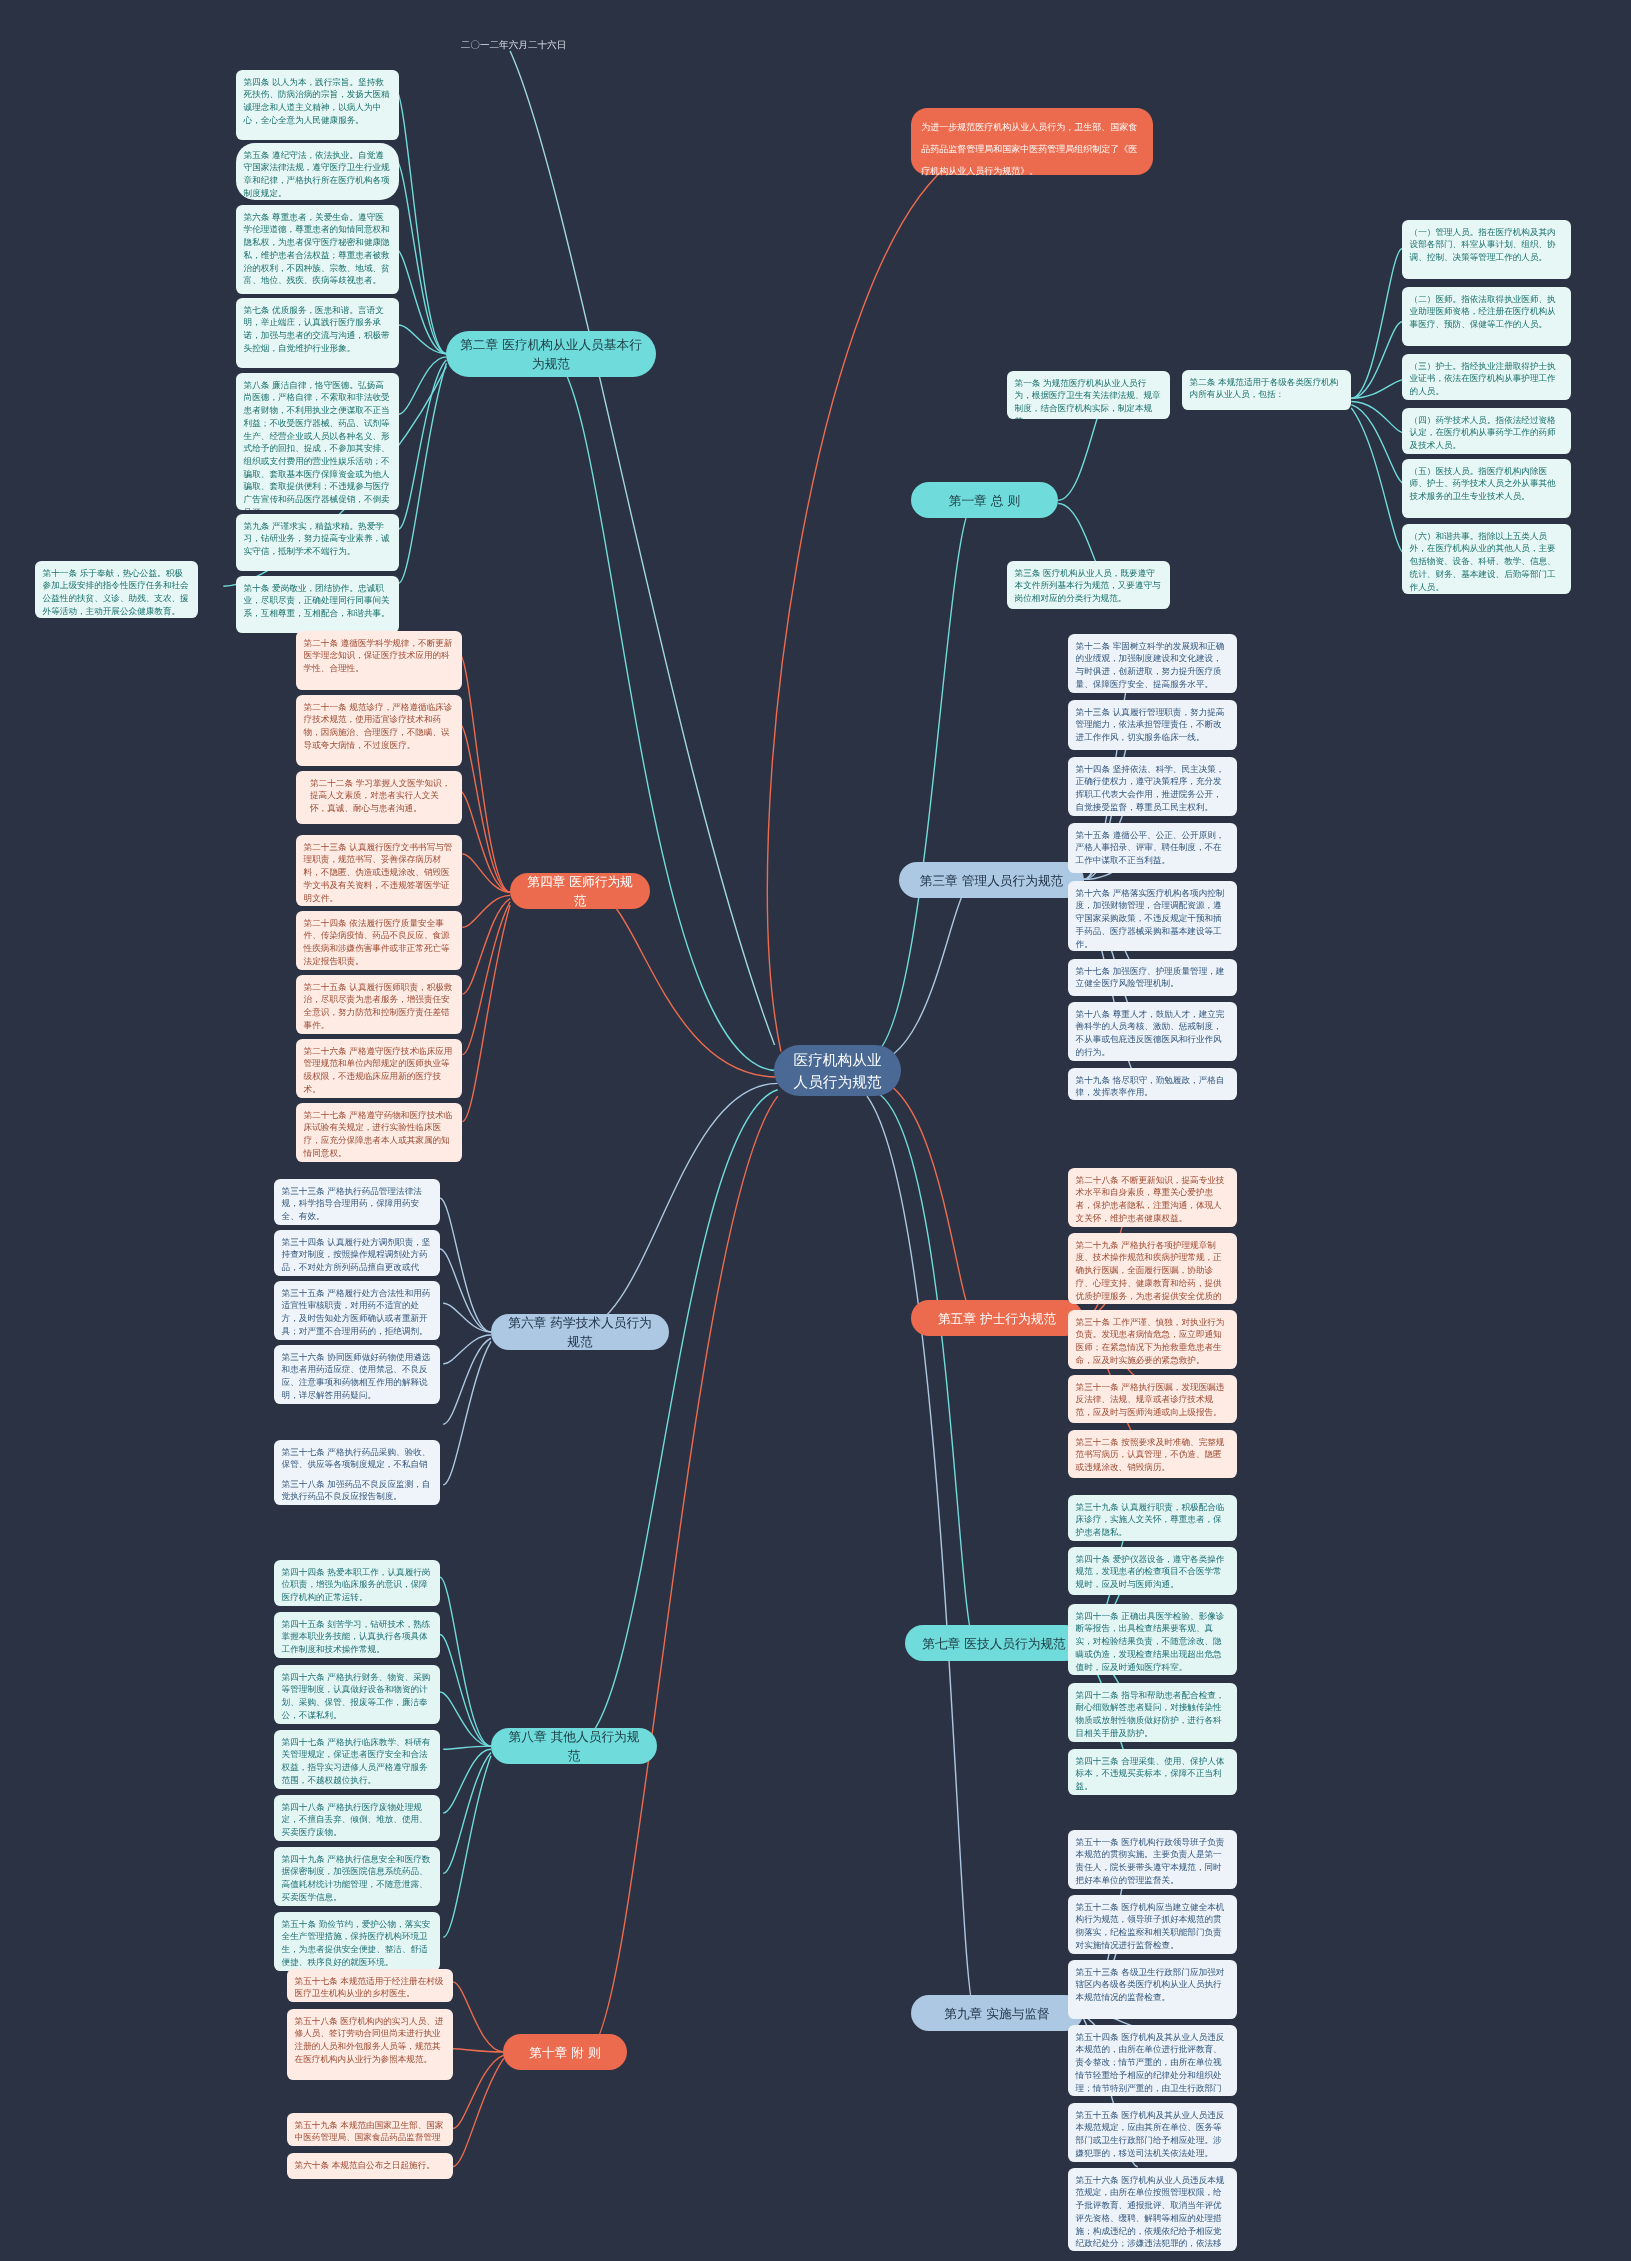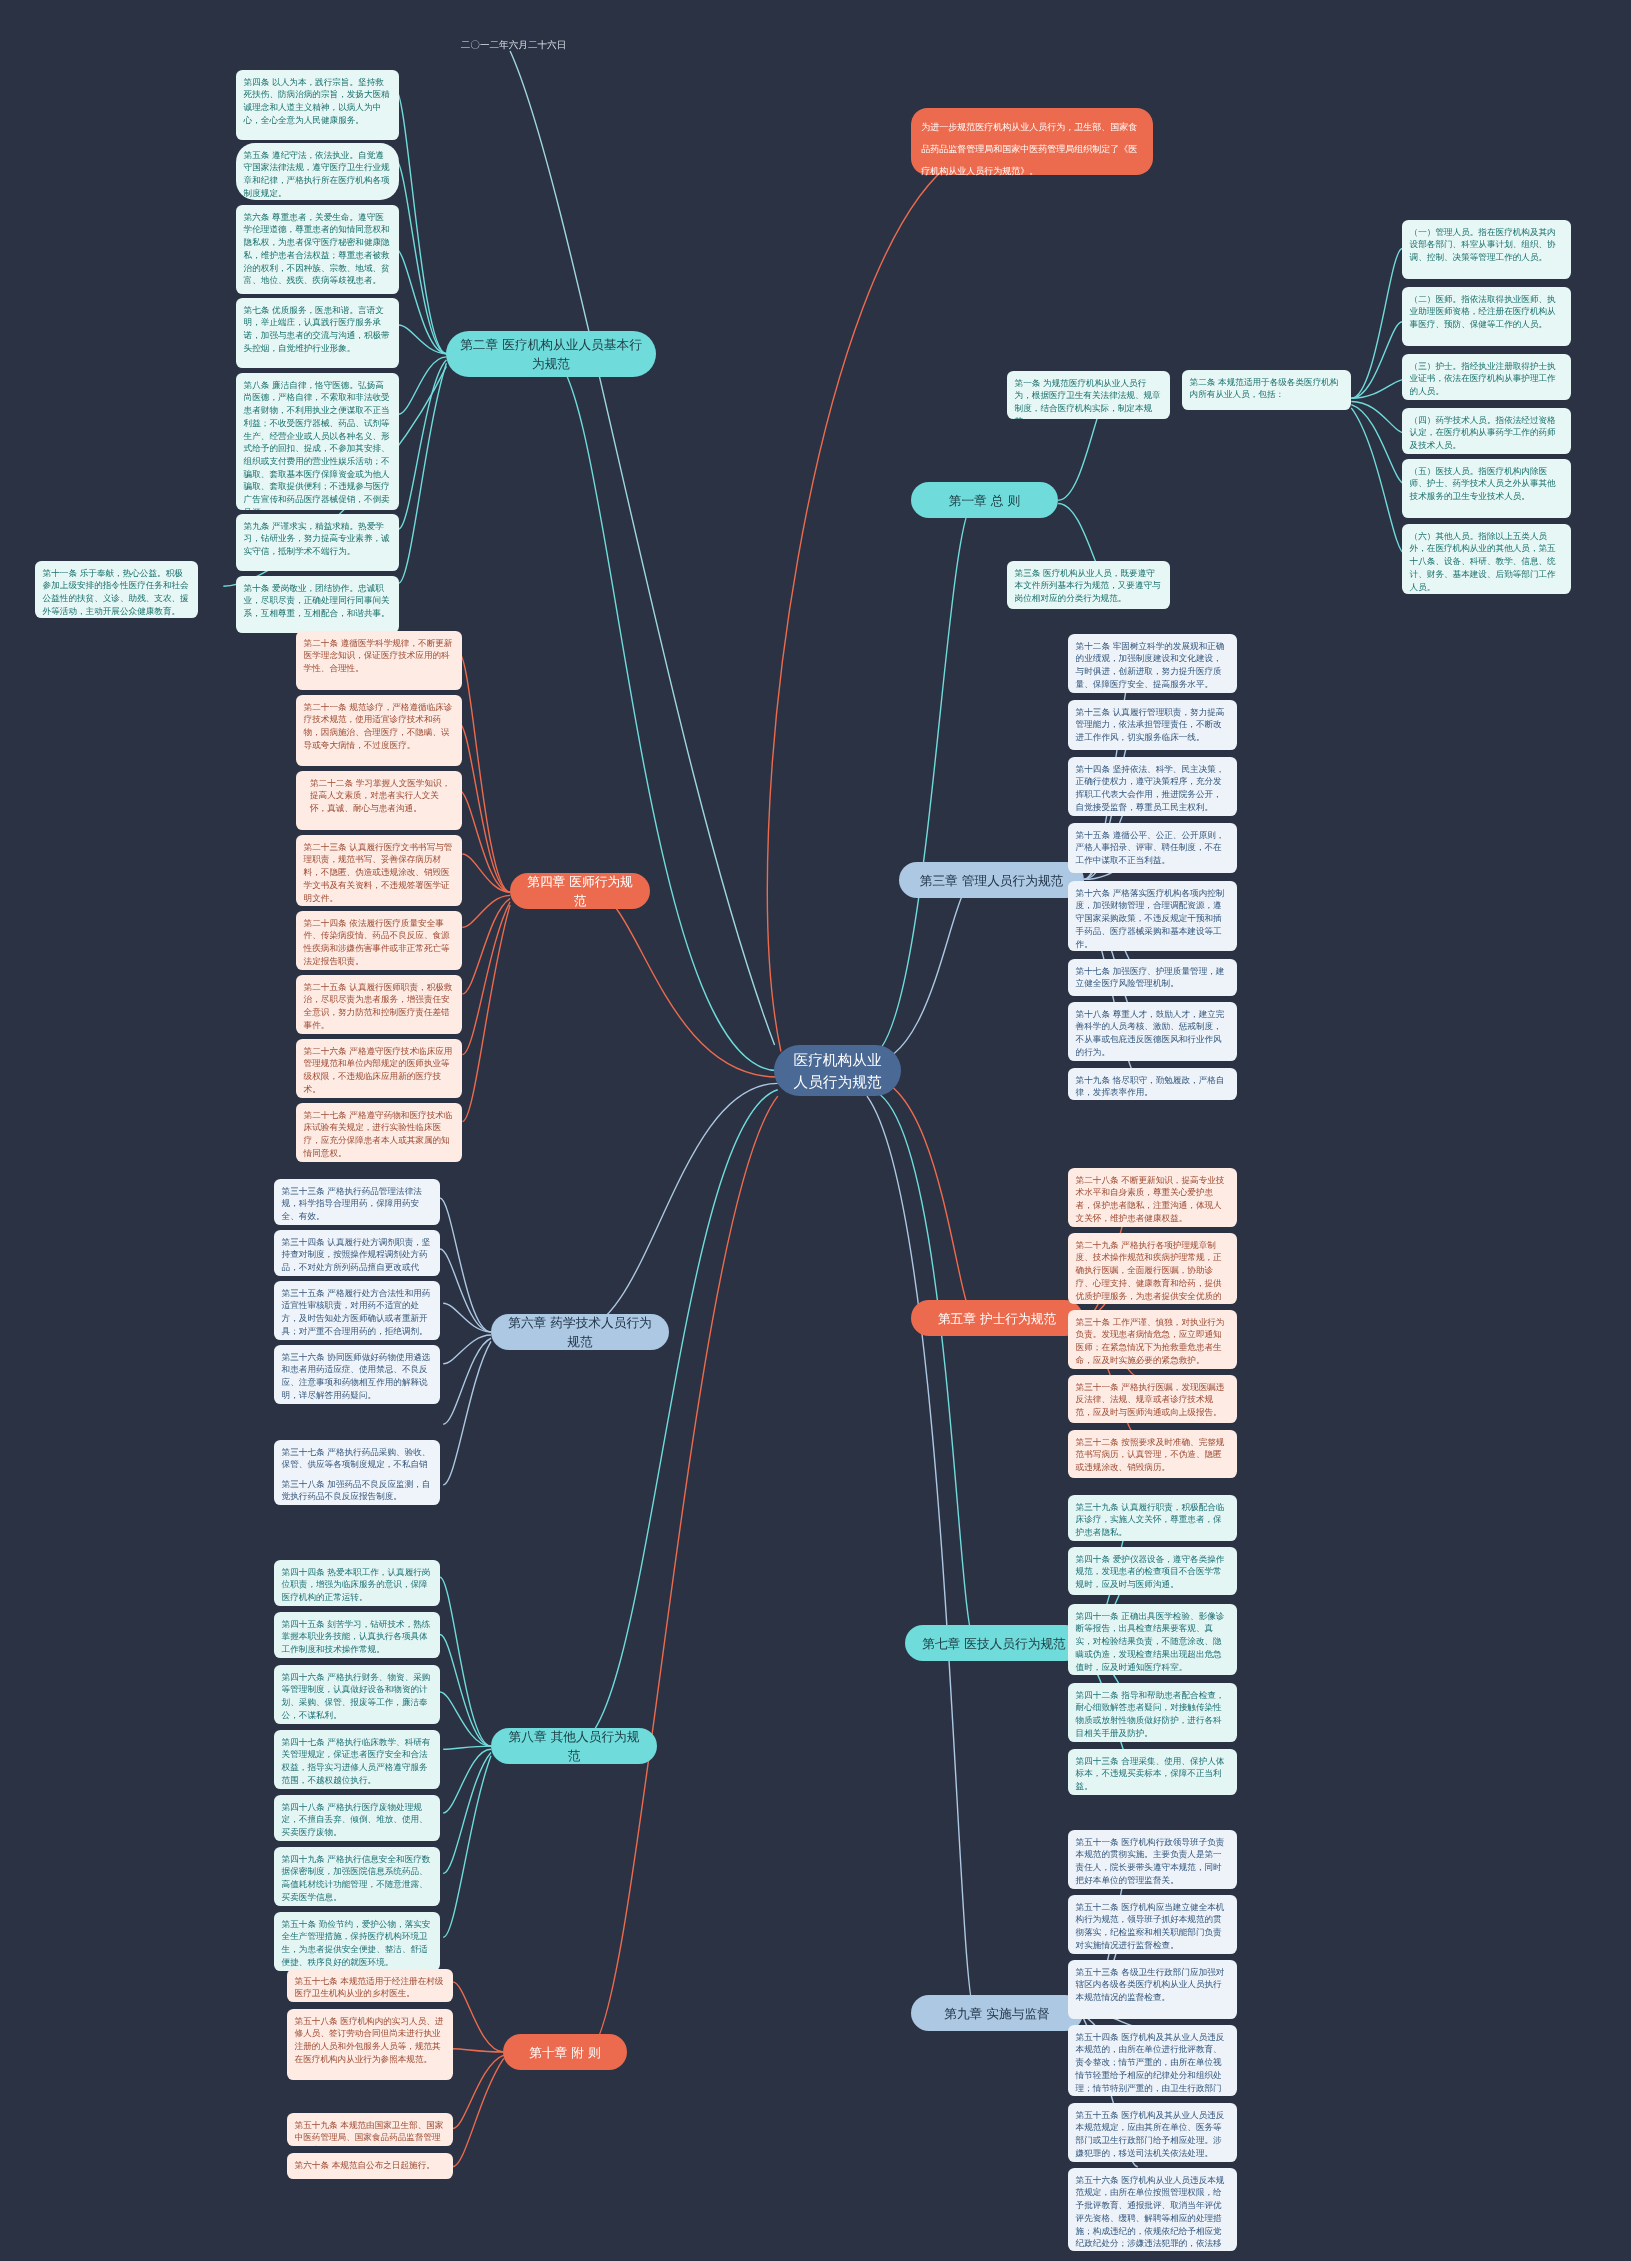--- a/index.html
+++ b/index.html
@@ -170,21 +170,21 @@
   <div class="node card mint" style="left:236px;top:143px;width:163px;height:57px;border-radius:19px;">第五条 遵纪守法，依法执业。自觉遵守国家法律法规，遵守医疗卫生行业规章和纪律，严格执行所在医疗机构各项制度规定。</div>
   <div class="node card mint" style="left:236px;top:205px;width:163px;height:89px;">第六条 尊重患者，关爱生命。遵守医学伦理道德，尊重患者的知情同意权和隐私权，为患者保守医疗秘密和健康隐私，维护患者合法权益；尊重患者被救治的权利，不因种族、宗教、地域、贫富、地位、残疾、疾病等歧视患者。</div>
   <div class="node card mint" style="left:236px;top:298px;width:163px;height:70px;">第七条 优质服务，医患和谐。言语文明，举止端庄，认真践行医疗服务承诺，加强与患者的交流与沟通，积极带头控烟，自觉维护行业形象。</div>
   <div class="node card mint" style="left:236px;top:373px;width:163px;height:137px;">第八条 廉洁自律，恪守医德。弘扬高尚医德，严格自律，不索取和非法收受患者财物，不利用执业之便谋取不正当利益；不收受医疗器械、药品、试剂等生产、经营企业或人员以各种名义、形式给予的回扣、提成，不参加其安排、组织或支付费用的营业性娱乐活动；不骗取、套取基本医疗保障资金或为他人骗取、套取提供便利；不违规参与医疗广告宣传和药品医疗器械促销，不倒卖号源。</div>
   <div class="node card mint" style="left:236px;top:514px;width:163px;height:57px;">第九条 严谨求实，精益求精。热爱学习，钻研业务，努力提高专业素养，诚实守信，抵制学术不端行为。</div>
   <div class="node card mint" style="left:236px;top:576px;width:163px;height:57px;">第十条 爱岗敬业，团结协作。忠诚职业，尽职尽责，正确处理同行同事间关系，互相尊重，互相配合，和谐共事。</div>
   <div class="node card mint" style="left:35px;top:561px;width:163px;height:57px;">第十一条 乐于奉献，热心公益。积极参加上级安排的指令性医疗任务和社会公益性的扶贫、义诊、助残、支农、援外等活动，主动开展公众健康教育。</div>
 
   <div class="node card peach" style="left:296px;top:631px;width:166px;height:59px;">第二十条 遵循医学科学规律，不断更新医学理念知识，保证医疗技术应用的科学性、合理性。</div>
   <div class="node card peach" style="left:296px;top:695px;width:166px;height:71px;">第二十一条 规范诊疗，严格遵循临床诊疗技术规范，使用适宜诊疗技术和药物，因病施治、合理医疗，不隐瞒、误导或夸大病情，不过度医疗。</div>
-  <div class="node card peach" style="left:296px;top:771px;width:166px;height:59px;padding-left:14px;">第二十二条 学习掌握人文医学知识，提高人文素质，对患者实行人文关怀，真诚、耐心与患者沟通。</div>
+  <div class="node card peach" style="left:296px;top:771px;width:166px;height:53px;padding-left:14px;">第二十二条 学习掌握人文医学知识，提高人文素质，对患者实行人文关怀，真诚、耐心与患者沟通。</div>
   <div class="node card peach" style="left:296px;top:835px;width:166px;height:71px;">第二十三条 认真履行医疗文书书写与管理职责，规范书写、妥善保存病历材料，不隐匿、伪造或违规涂改、销毁医学文书及有关资料，不违规签署医学证明文件。</div>
   <div class="node card peach" style="left:296px;top:911px;width:166px;height:59px;">第二十四条 依法履行医疗质量安全事件、传染病疫情、药品不良反应、食源性疾病和涉嫌伤害事件或非正常死亡等法定报告职责。</div>
   <div class="node card peach" style="left:296px;top:975px;width:166px;height:59px;">第二十五条 认真履行医师职责，积极救治，尽职尽责为患者服务，增强责任安全意识，努力防范和控制医疗责任差错事件。</div>
   <div class="node card peach" style="left:296px;top:1039px;width:166px;height:59px;">第二十六条 严格遵守医疗技术临床应用管理规范和单位内部规定的医师执业等级权限，不违规临床应用新的医疗技术。</div>
   <div class="node card peach" style="left:296px;top:1103px;width:166px;height:59px;">第二十七条 严格遵守药物和医疗技术临床试验有关规定，进行实验性临床医疗，应充分保障患者本人或其家属的知情同意权。</div>
 
   <div class="node card ice" style="left:274px;top:1179px;width:166px;height:46px;">第三十三条 严格执行药品管理法律法规，科学指导合理用药，保障用药安全、有效。</div>
   <div class="node card ice" style="left:274px;top:1230px;width:166px;height:46px;">第三十四条 认真履行处方调剂职责，坚持查对制度，按照操作规程调剂处方药品，不对处方所列药品擅自更改或代用。</div>
   <div class="node card ice" style="left:274px;top:1281px;width:166px;height:59px;">第三十五条 严格履行处方合法性和用药适宜性审核职责，对用药不适宜的处方，及时告知处方医师确认或者重新开具；对严重不合理用药的，拒绝调剂。</div>
   <div class="node card ice" style="left:274px;top:1345px;width:166px;height:59px;">第三十六条 协同医师做好药物使用遴选和患者用药适应症、使用禁忌、不良反应、注意事项和药物相互作用的解释说明，详尽解答用药疑问。</div>
@@ -206,21 +206,21 @@
 
   <div class="node card mint" style="left:1007px;top:371px;width:163px;height:48px;">第一条 为规范医疗机构从业人员行为，根据医疗卫生有关法律法规、规章制度，结合医疗机构实际，制定本规范。</div>
   <div class="node card mint" style="left:1182px;top:370px;width:169px;height:40px;">第二条 本规范适用于各级各类医疗机构内所有从业人员，包括：</div>
   <div class="node card mint" style="left:1007px;top:561px;width:163px;height:48px;">第三条 医疗机构从业人员，既要遵守本文件所列基本行为规范，又要遵守与岗位相对应的分类行为规范。</div>
 
   <div class="node card mint" style="left:1402px;top:220px;width:169px;height:59px;">（一）管理人员。指在医疗机构及其内设部各部门、科室从事计划、组织、协调、控制、决策等管理工作的人员。</div>
   <div class="node card mint" style="left:1402px;top:287px;width:169px;height:59px;">（二）医师。指依法取得执业医师、执业助理医师资格，经注册在医疗机构从事医疗、预防、保健等工作的人员。</div>
   <div class="node card mint" style="left:1402px;top:354px;width:169px;height:46px;">（三）护士。指经执业注册取得护士执业证书，依法在医疗机构从事护理工作的人员。</div>
   <div class="node card mint" style="left:1402px;top:408px;width:169px;height:46px;">（四）药学技术人员。指依法经过资格认定，在医疗机构从事药学工作的药师及技术人员。</div>
   <div class="node card mint" style="left:1402px;top:459px;width:169px;height:59px;">（五）医技人员。指医疗机构内除医师、护士、药学技术人员之外从事其他技术服务的卫生专业技术人员。</div>
-  <div class="node card mint" style="left:1402px;top:524px;width:169px;height:70px;">（六）其他人员。指除以上五类人员外，在医疗机构从业的其他人员，第五十八条、设备、科研、教学、信息、统计、财务、基本建设、后勤等部门工作人员。</div>
+  <div class="node card mint" style="left:1402px;top:524px;width:169px;height:70px;">（六）和谐共事。指除以上五类人员外，在医疗机构从业的其他人员，主要包括物资、设备、科研、教学、信息、统计、财务、基本建设、后勤等部门工作人员。</div>
 
   <div class="node card steel" style="left:1068px;top:634px;width:169px;height:59px;">第十二条 牢固树立科学的发展观和正确的业绩观，加强制度建设和文化建设，与时俱进，创新进取，努力提升医疗质量、保障医疗安全、提高服务水平。</div>
   <div class="node card steel" style="left:1068px;top:700px;width:169px;height:50px;">第十三条 认真履行管理职责，努力提高管理能力，依法承担管理责任，不断改进工作作风，切实服务临床一线。</div>
   <div class="node card steel" style="left:1068px;top:757px;width:169px;height:59px;">第十四条 坚持依法、科学、民主决策，正确行使权力，遵守决策程序，充分发挥职工代表大会作用，推进院务公开，自觉接受监督，尊重员工民主权利。</div>
   <div class="node card steel" style="left:1068px;top:823px;width:169px;height:50px;">第十五条 遵循公平、公正、公开原则，严格人事招录、评审、聘任制度，不在工作中谋取不正当利益。</div>
   <div class="node card steel" style="left:1068px;top:881px;width:169px;height:70px;">第十六条 严格落实医疗机构各项内控制度，加强财物管理，合理调配资源，遵守国家采购政策，不违反规定干预和插手药品、医疗器械采购和基本建设等工作。</div>
   <div class="node card steel" style="left:1068px;top:959px;width:169px;height:37px;">第十七条 加强医疗、护理质量管理，建立健全医疗风险管理机制。</div>
   <div class="node card steel" style="left:1068px;top:1002px;width:169px;height:59px;">第十八条 尊重人才，鼓励人才，建立完善科学的人员考核、激励、惩戒制度，不从事或包庇违反医德医风和行业作风的行为。</div>
   <div class="node card steel" style="left:1068px;top:1068px;width:169px;height:32px;">第十九条 恪尽职守，勤勉履政，严格自律，发挥表率作用。</div>
 

